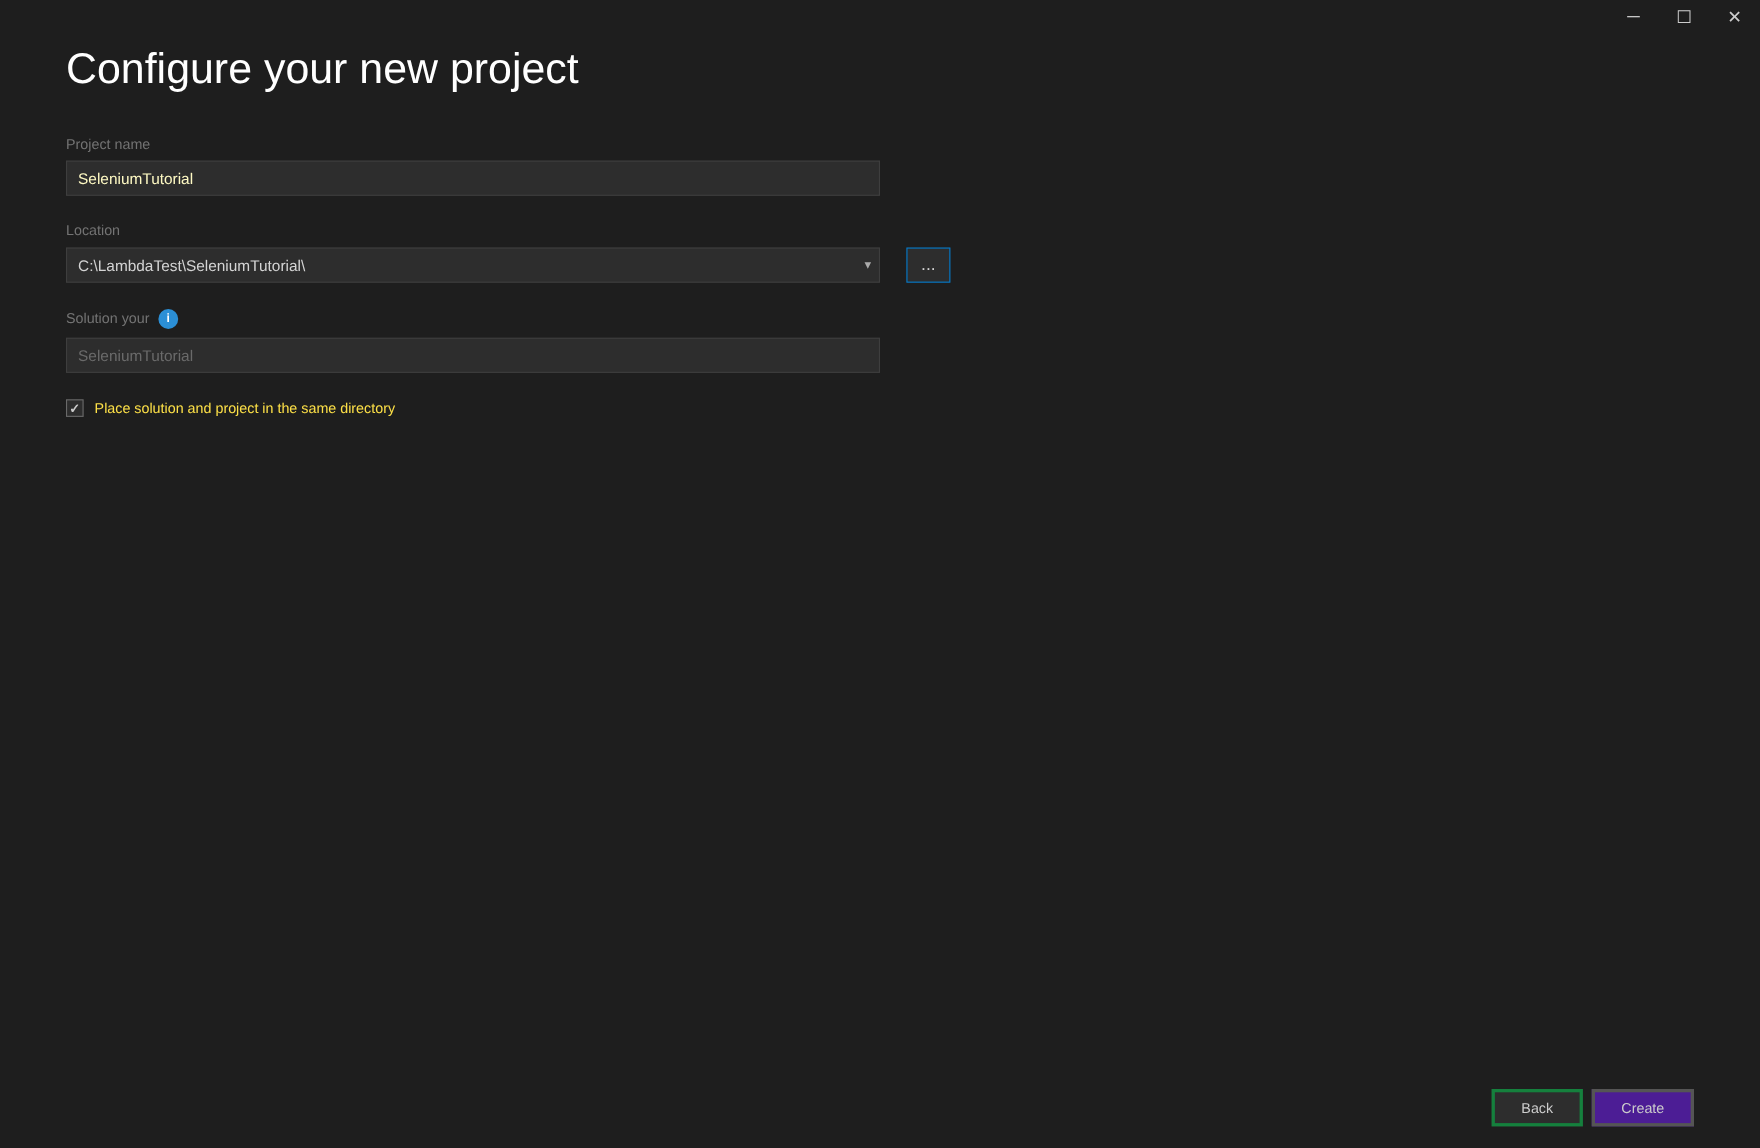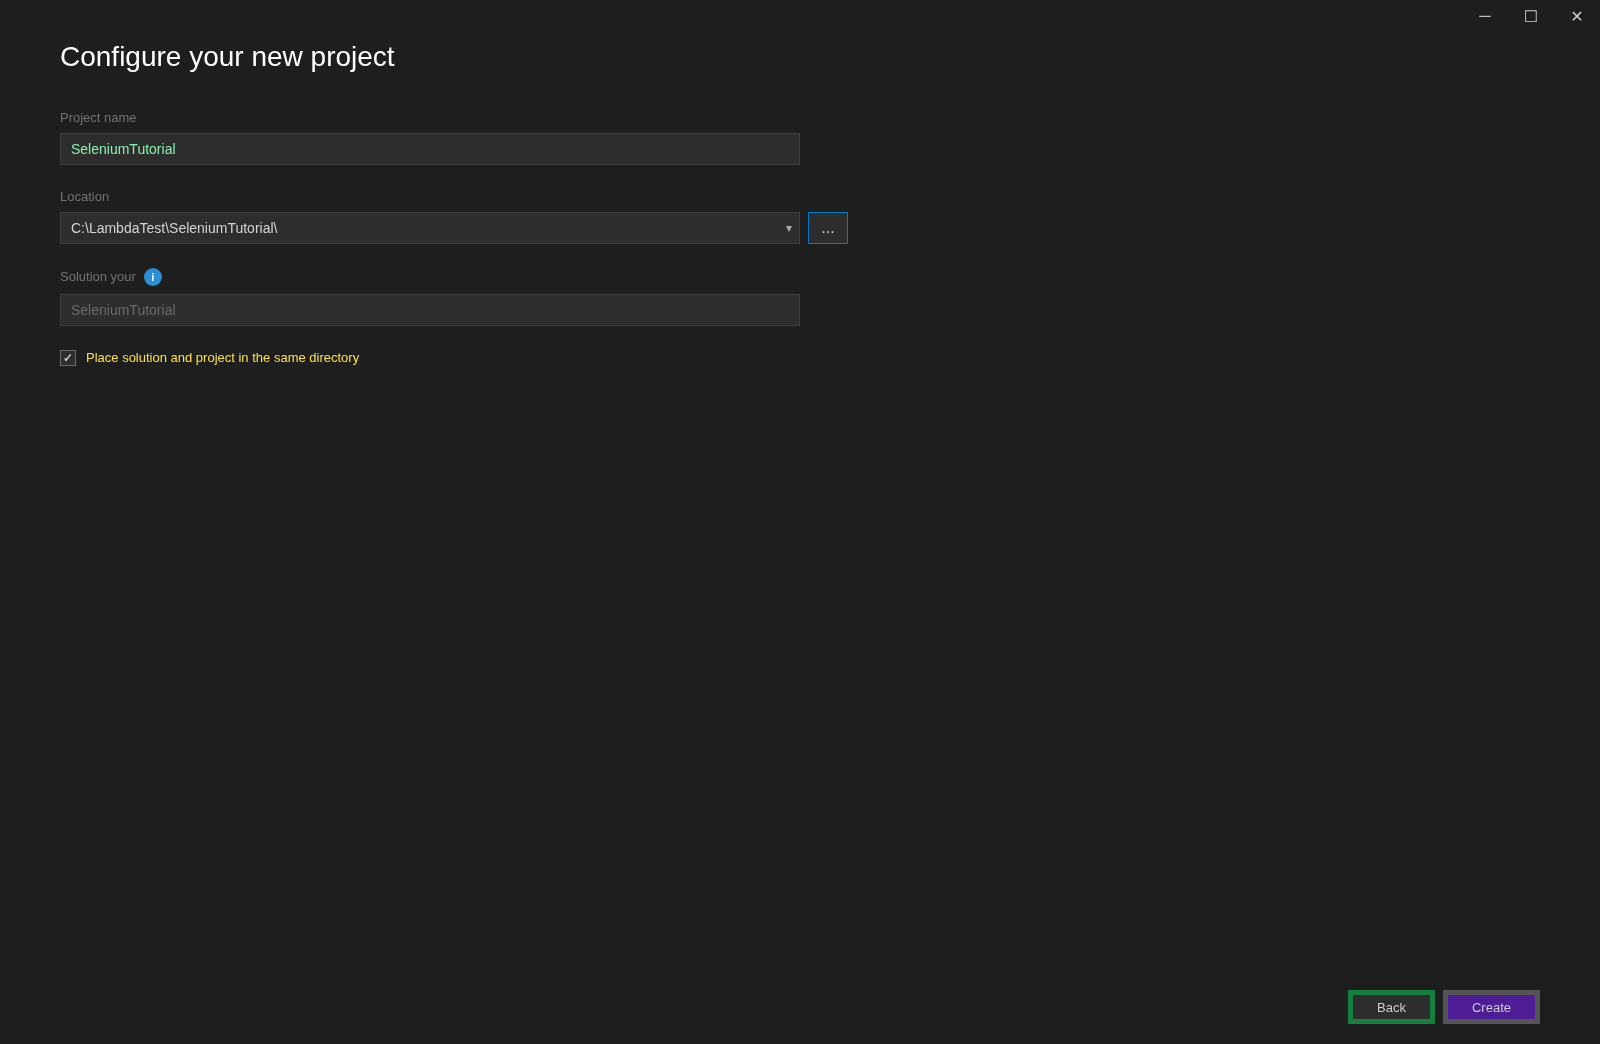--- a/index.html
+++ b/index.html
@@ -45,21 +45,21 @@
     
     .main-content {
       position: absolute;
       top: 40px;
       left: 60px;
       right: 60px;
       bottom: 60px;
     }
 
     .page-title {
-      font-size: 28px;
+      font-size: 39px;
       font-weight: 300;
       color: #ffffff;
       margin-bottom: 36px;
       line-height: 1.2;
     }
 
     .project-type-row {
       display: flex;
       align-items: center;
       gap: 10px;
@@ -117,34 +117,34 @@
       justify-content: center;
       cursor: default;
       flex-shrink: 0;
     }
 
     .form-input {
       width: 740px;
       height: 32px;
       background: #2d2d2d;
       border: 1px solid #3e3e3e;
-      color: #86efac;
+      color: #fef9c3;
       font-size: 14px;
       padding: 0 10px;
       outline: none;
     }
 
     .form-input::placeholder {
       color: #6a6a6a;
     }
 
     .location-row {
       display: flex;
       align-items: center;
-      gap: 4px;
+      gap: 20px;
     }
 
     .location-dropdown {
       width: 740px;
       height: 32px;
       background: #2d2d2d;
       border: 1px solid #3e3e3e;
       color: #d4d4d4;
       font-size: 14px;
       padding: 0 10px;
@@ -225,21 +225,21 @@
       display: flex;
       gap: 8px;
       align-items: center;
     }
 
     .btn {
       height: 34px;
       padding: 0 24px;
       font-size: 13px;
       cursor: pointer;
-      border: 5px solid #15803d;
+      border: 3px solid #15803d;
       background: #2d2d2d;
       color: #cccccc;
     }
 
     .btn-primary {
       background: #4c1d95;
       border-color: #555555;
     }
   </style>
 </head>

